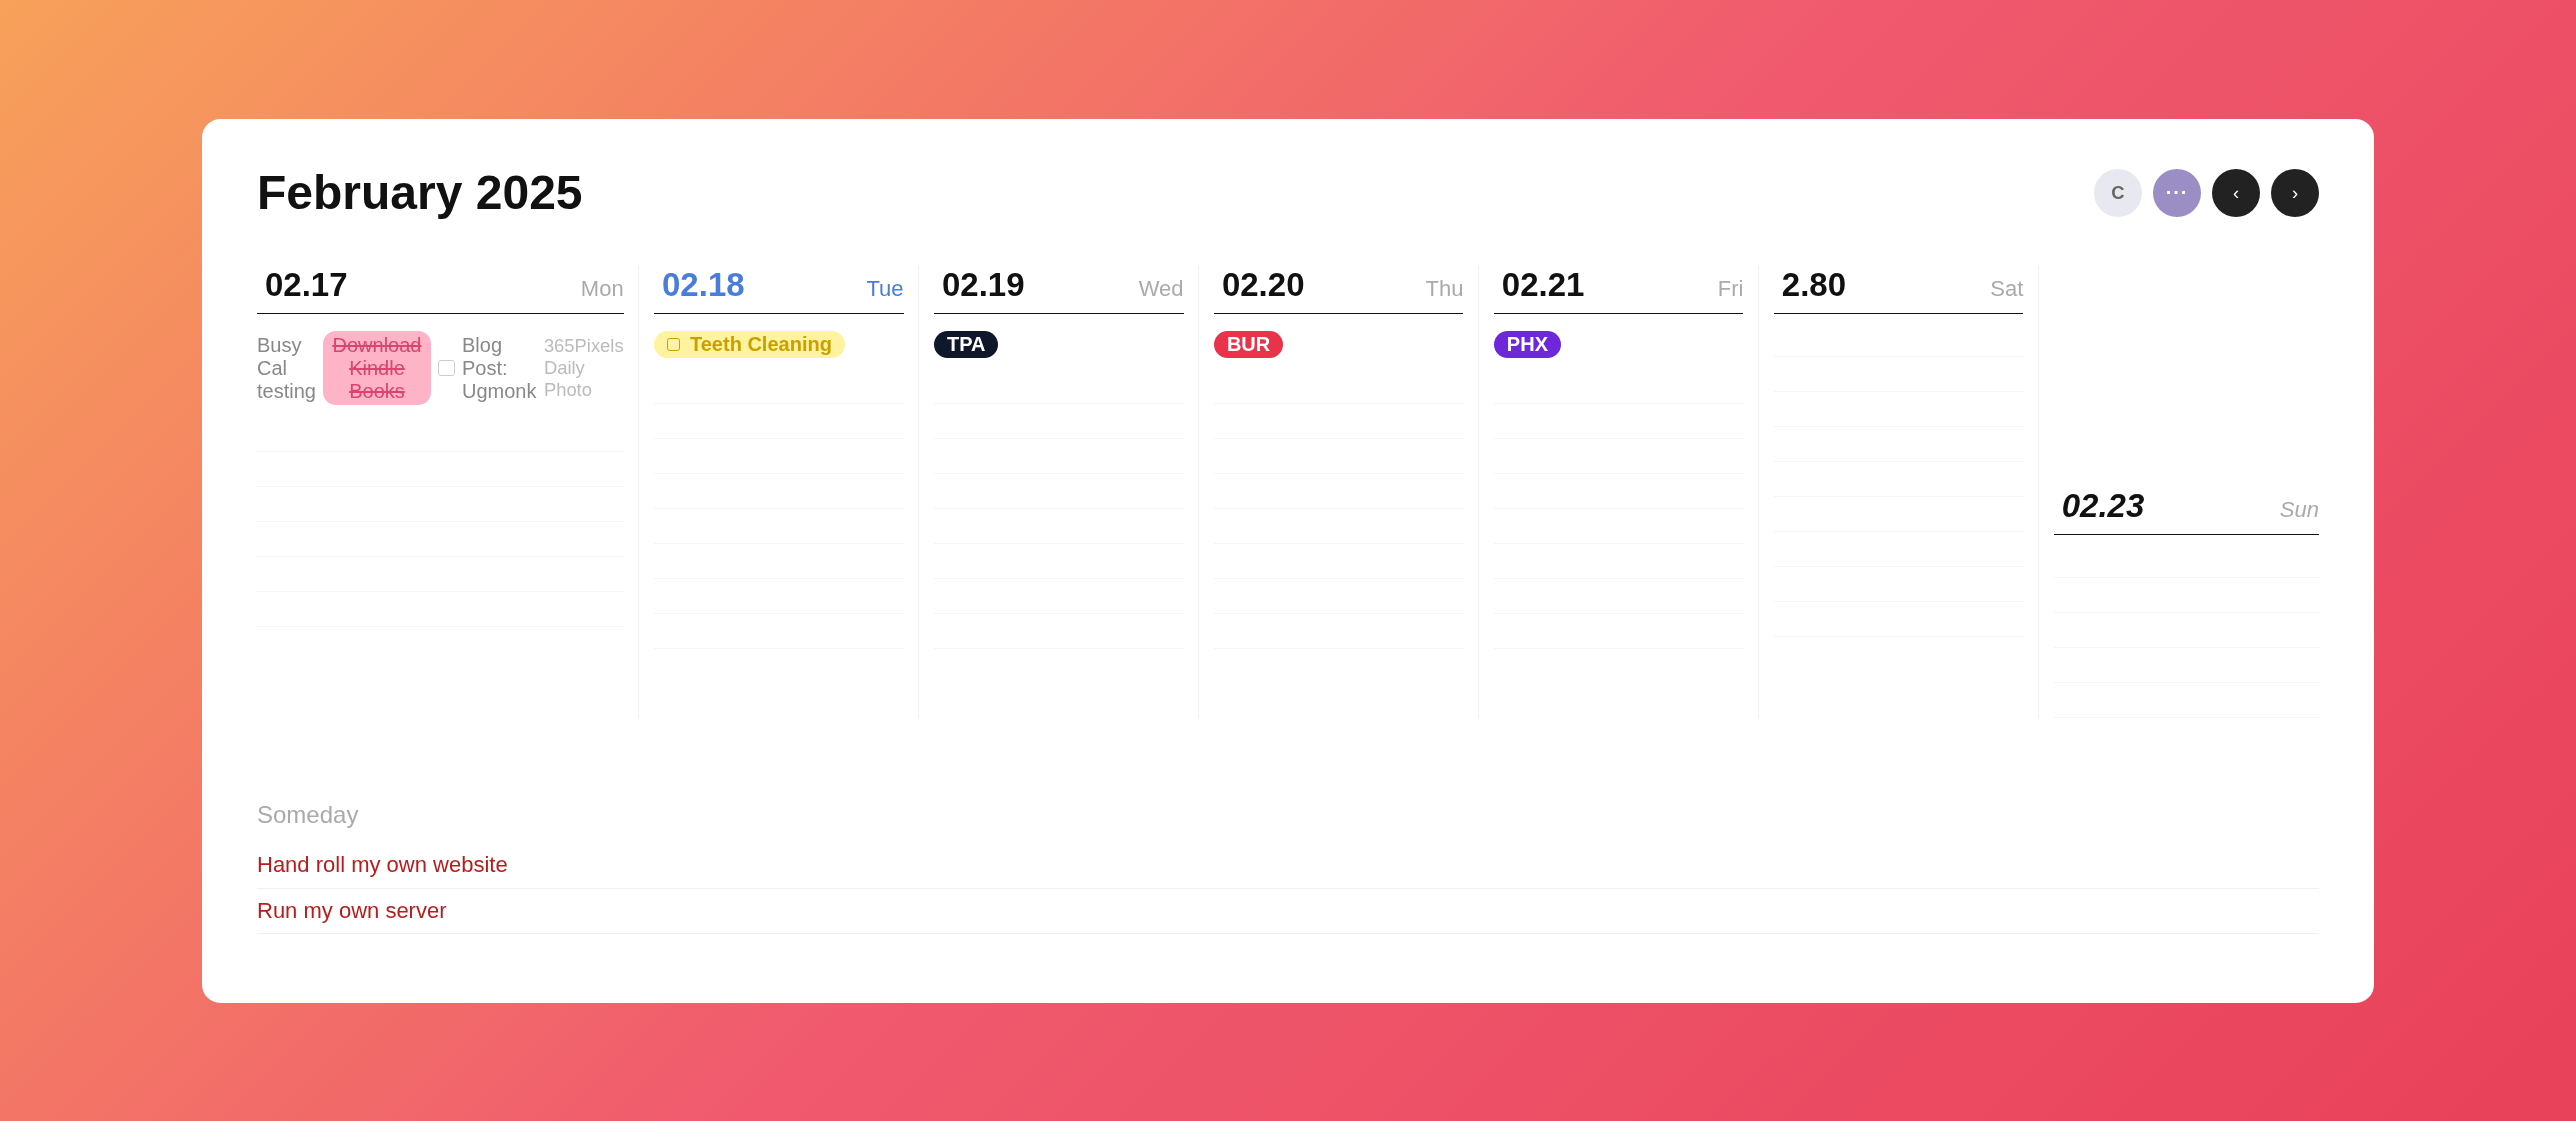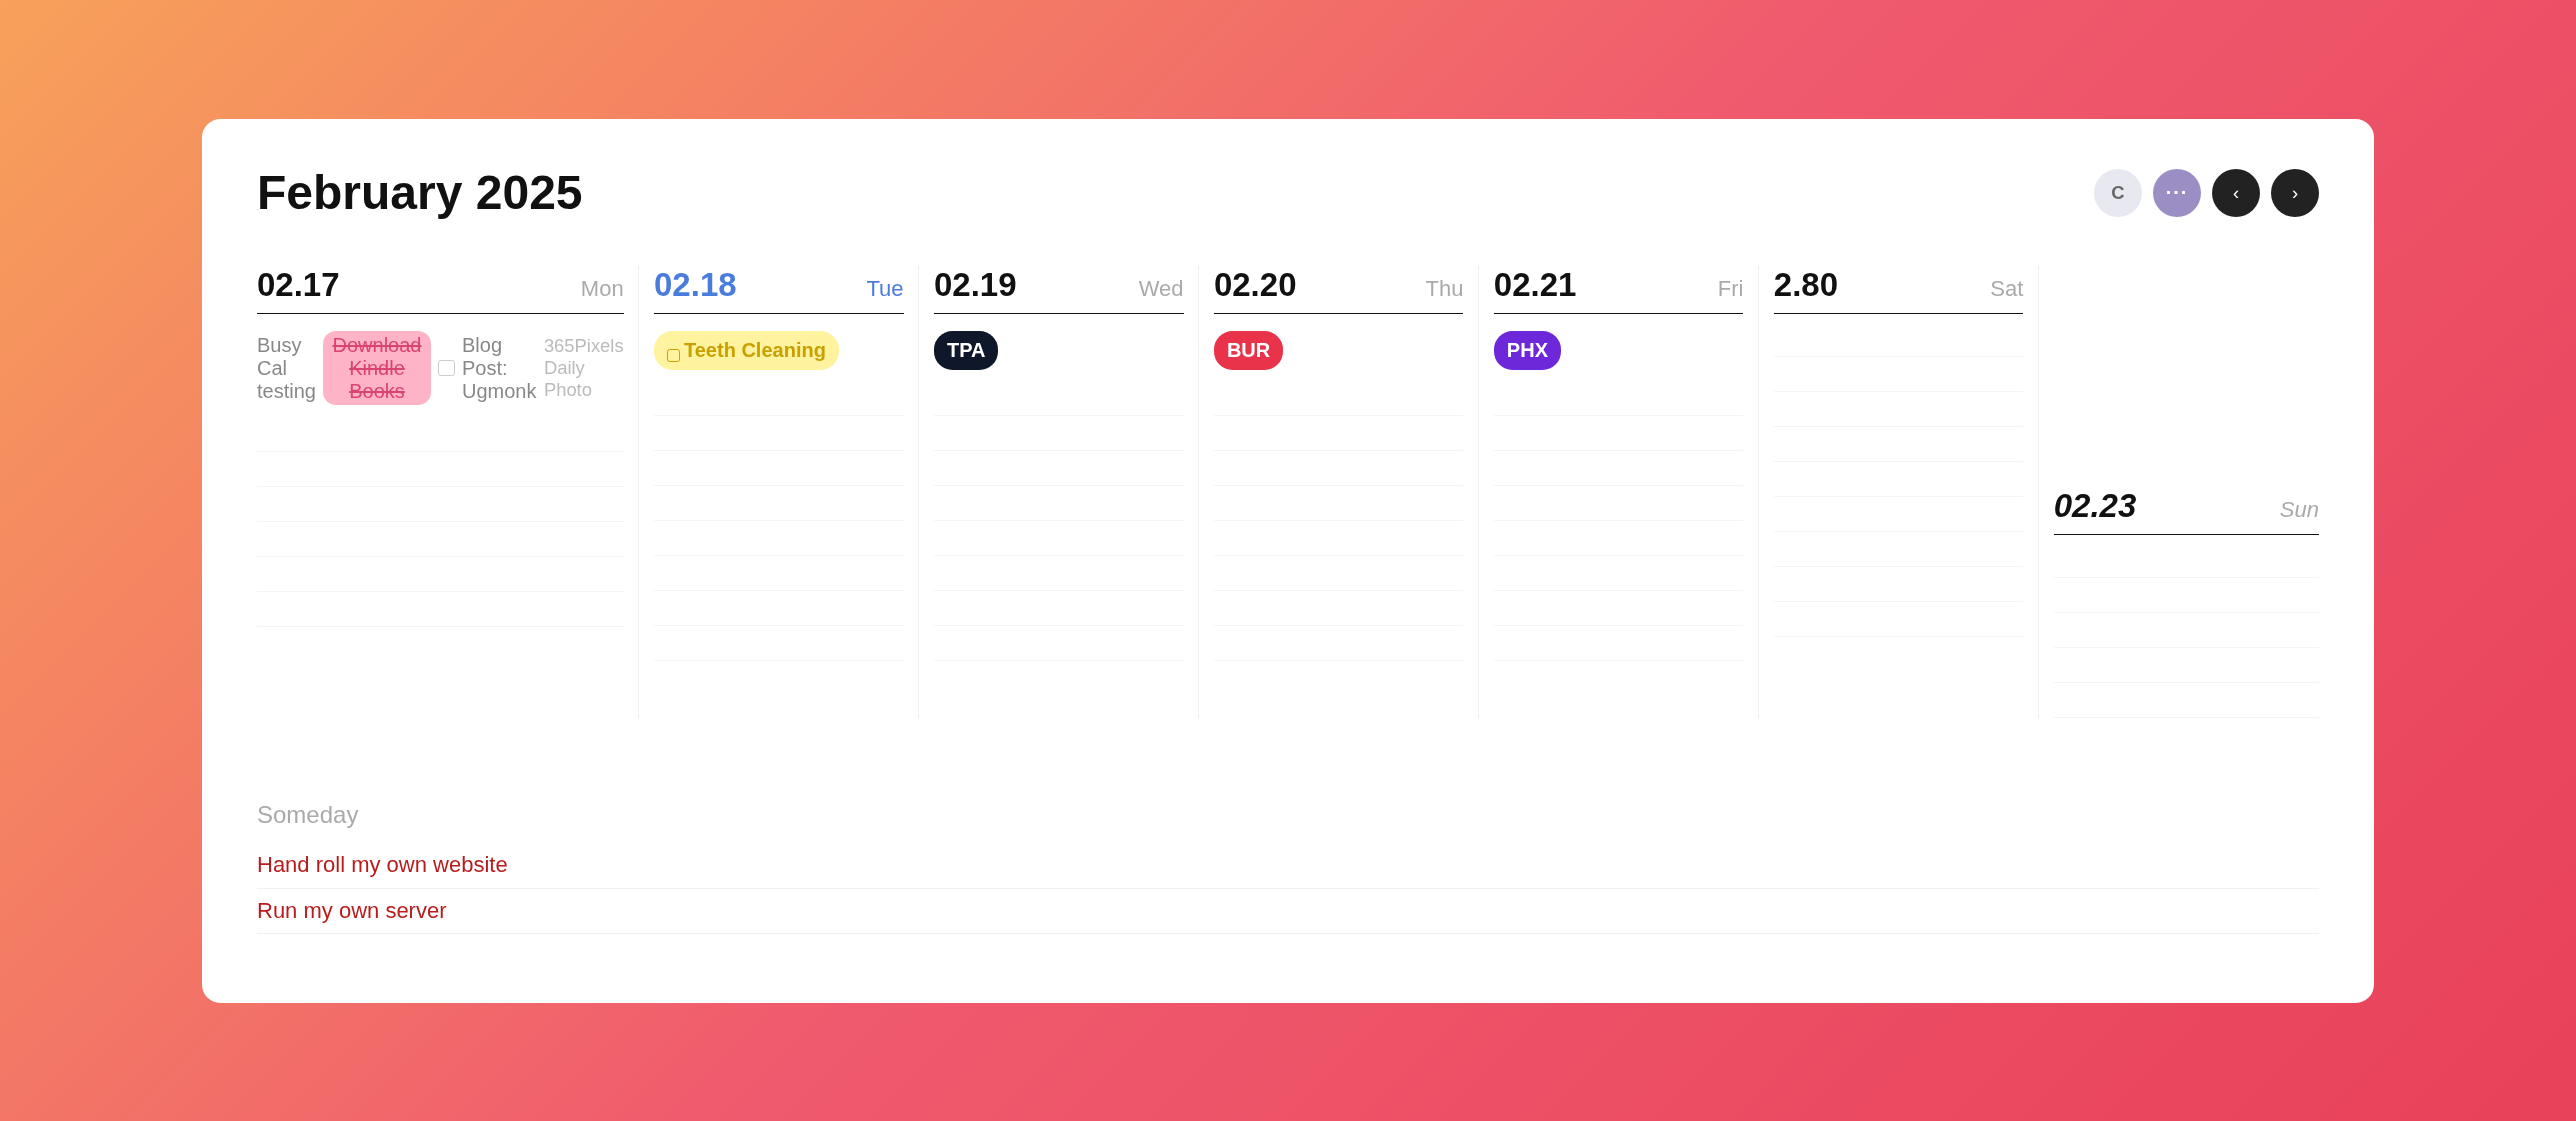--- a/index.html
+++ b/index.html
@@ -86,20 +86,21 @@
       justify-content: space-between;
       margin-bottom: 7.4px;
       padding-bottom: 9.2px;
       border-bottom: 1.8px solid #111;
     }
 
     .day-date {
       font-size: 33px;
       font-weight: 700;
       color: #111;
+      margin-left: 8px;
     }
 
     .day-date.today {
       color: #4a7cdc;
     }
 
     .day-name {
       font-size: 22px;
       color: #aaa;
       font-weight: 400;
@@ -116,23 +117,23 @@
       font-size: 20px;
       color: #888;
       padding: 3.7px 0;
       display: flex;
       align-items: center;
       gap: 7.4px;
     }
 
     .event-badge {
       display: inline-flex;
-      align-items: flex-end;
-      gap: 4px;
-      padding: 8px 13px;
+      align-items: center;
+      gap: 10px;
+      padding: 2px 13px;
       border-radius: 18.4px;
       font-size: 20px;
       font-weight: 600;
     }
 
     .badge-yellow {
       background: #fff3a0;
       color: #c8a000;
     }
 

